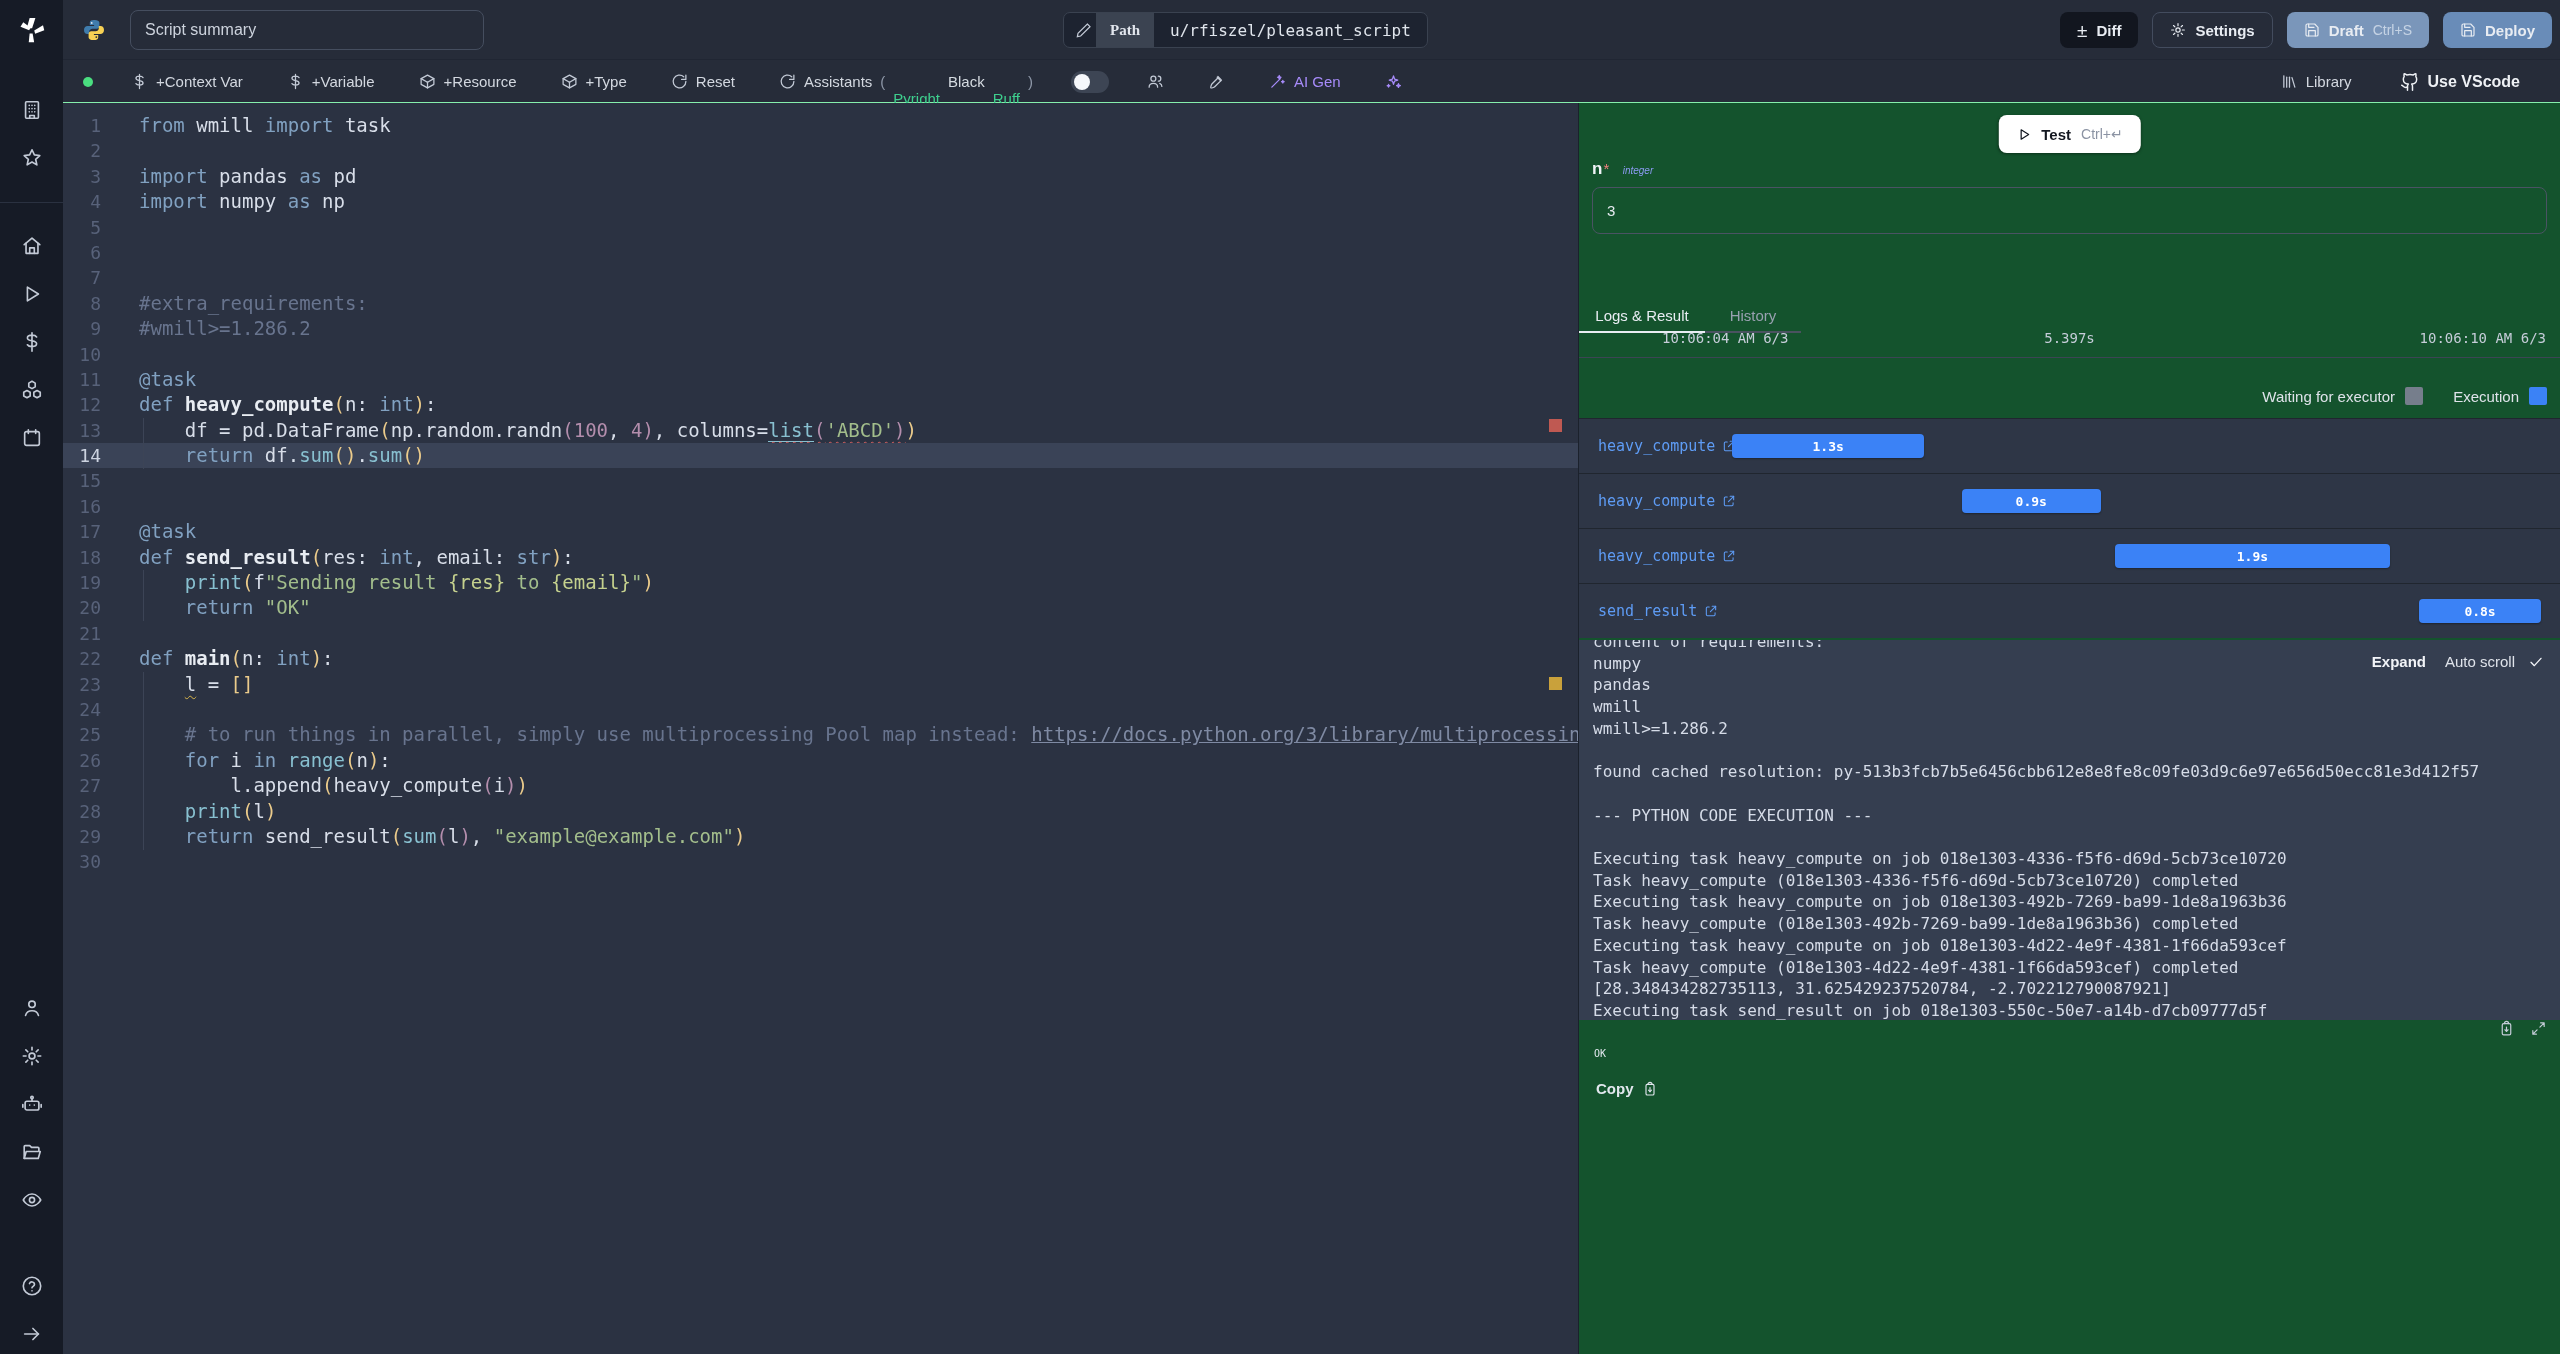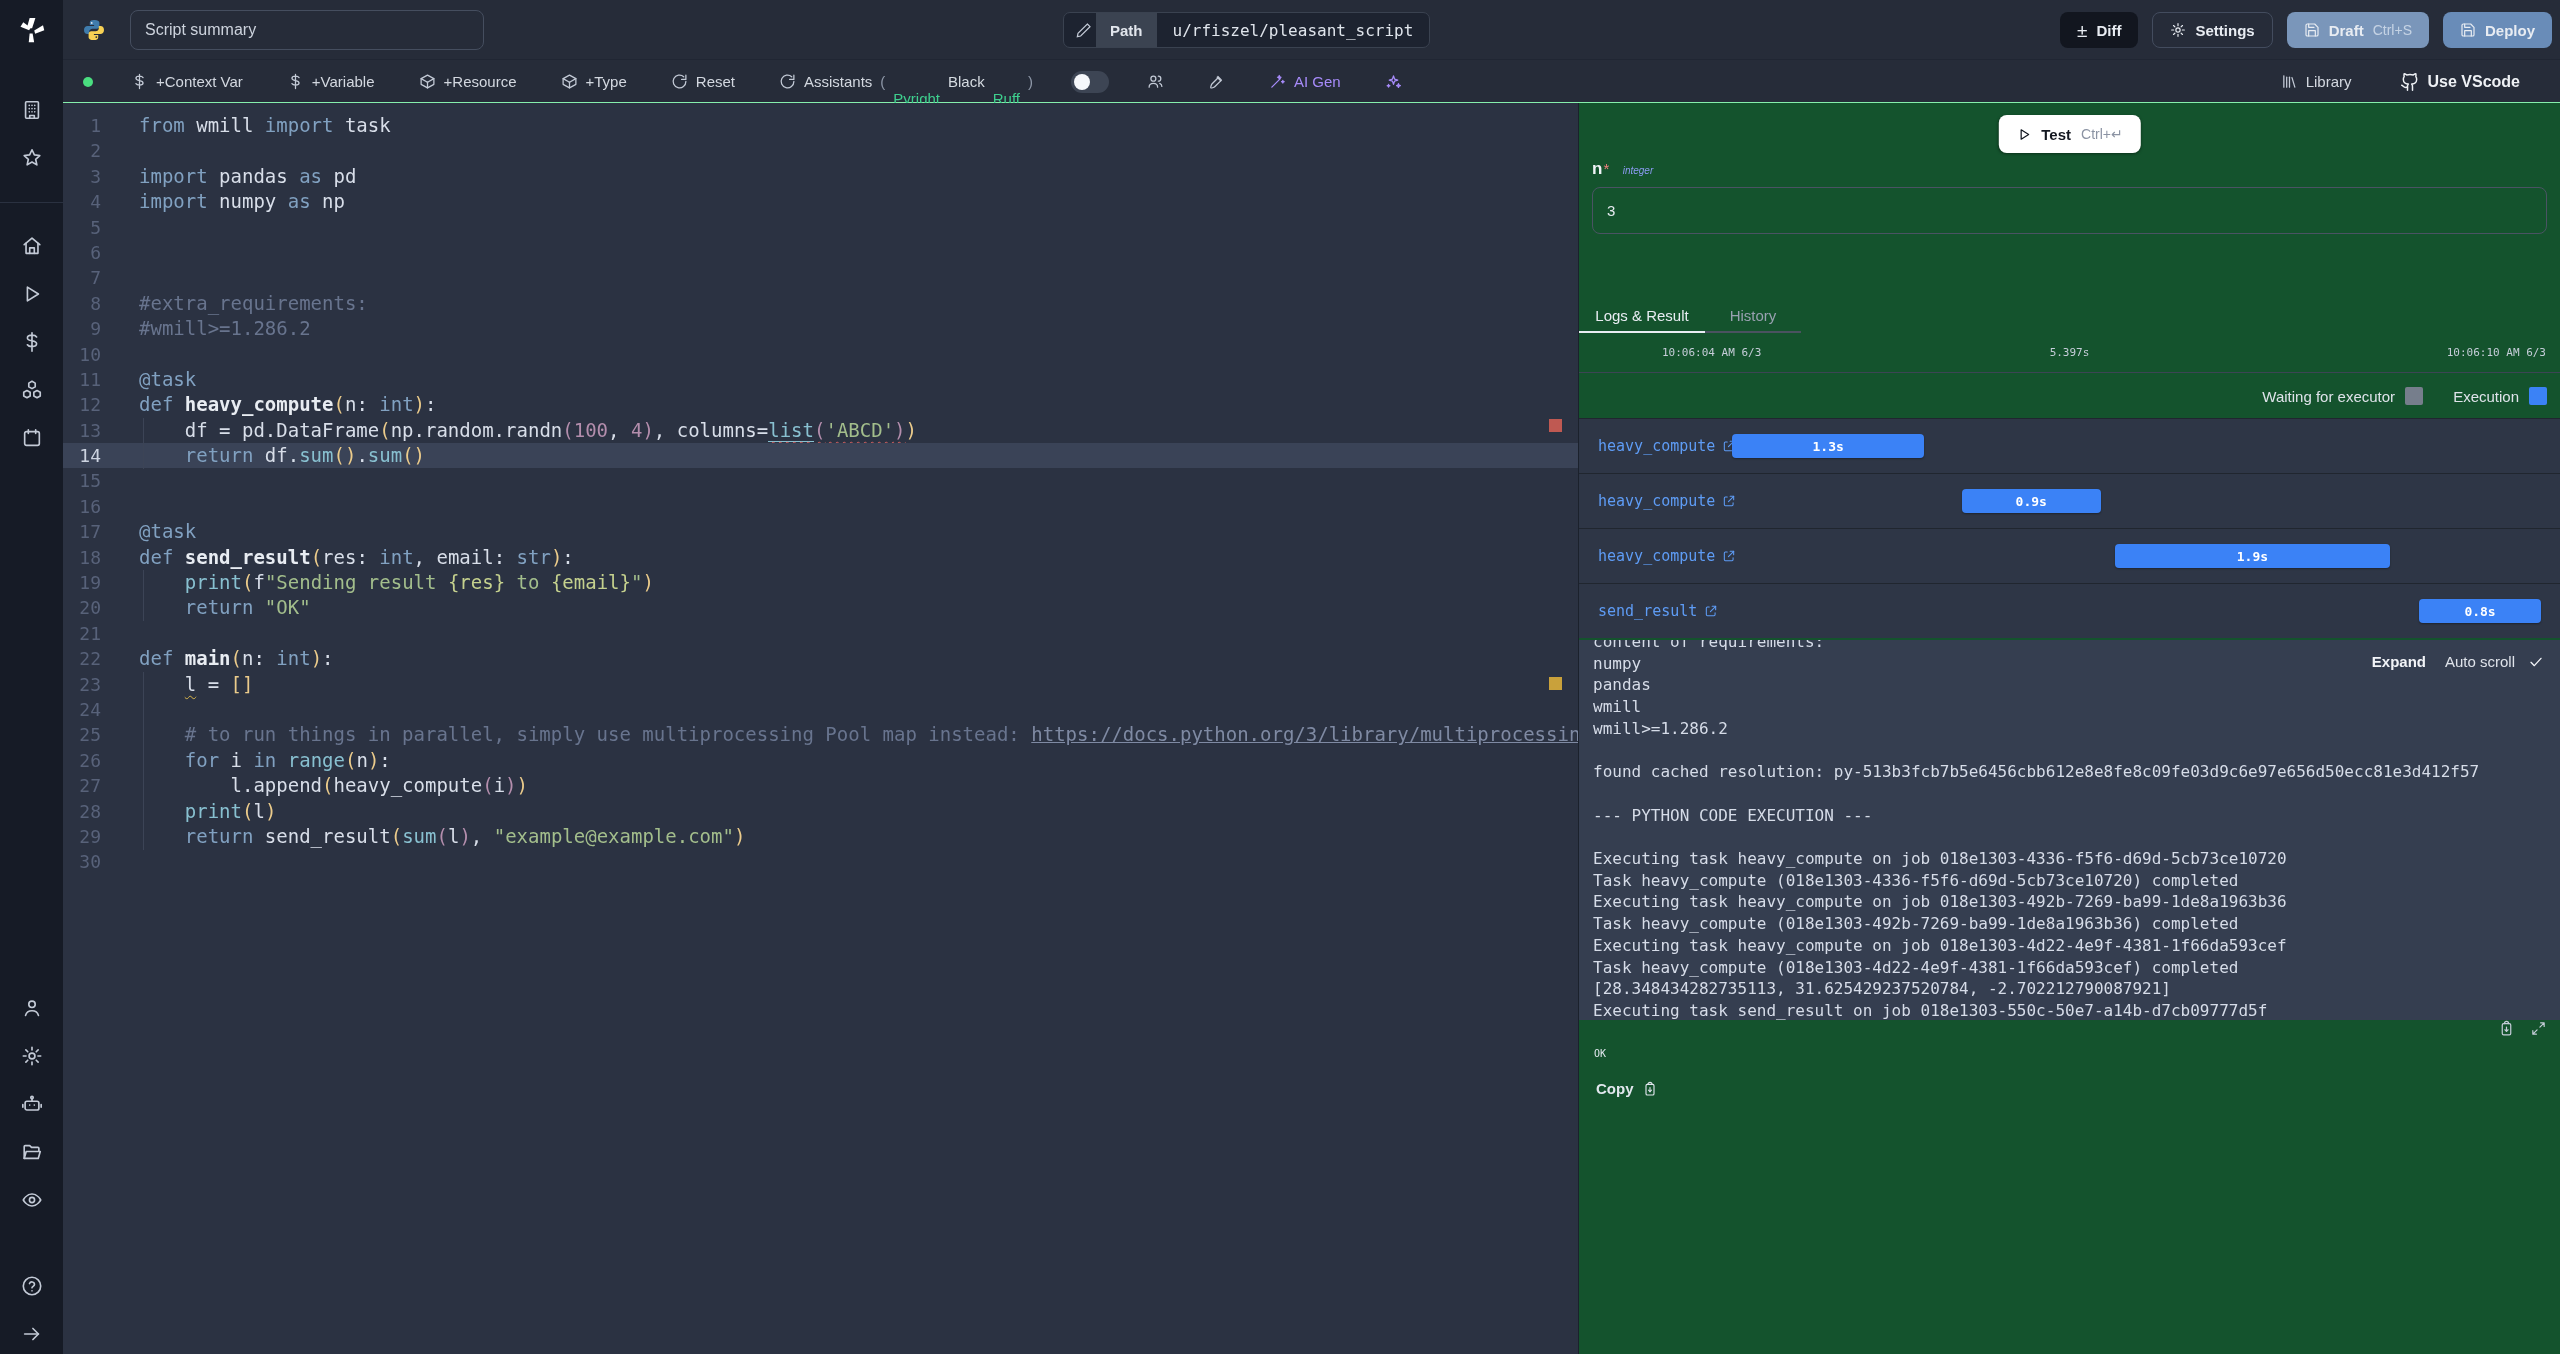--- a/index.html
+++ b/index.html
@@ -23,21 +23,21 @@
             display:flex; align-items:center; border-bottom:1px solid #202633; }
   .lang-icon { margin-left:19px; width:24px; height:24px; flex:none; }
   #summary-input { margin-left:24px; width:354px; height:40px; background:transparent; border:1px solid #454e5f;
                    border-radius:8px; color:#e5e9f0; font-size:16px; padding:0 14px; outline:none; }
   #summary-input::placeholder { color:#cdd3dd; }
   #path-chip { position:absolute; left:1000px; top:12px; height:36px; display:flex; align-items:center;
                border:1px solid #3a4250; border-radius:7px; background:#1d2330; overflow:hidden; }
   #path-chip .pencil { margin:0 4px 0 12px; display:flex; }
   #path-chip .pencil svg { width:16px; height:16px; stroke:#c3cad6; fill:none; stroke-width:1.8; }
   #path-chip .path-label { align-self:stretch; display:flex; align-items:center; padding:0 14px;
-                           background:#3b4351; font-size:15px; font-weight:600; color:#e2e6ed; }
+                           background:#3b4351; font-size:15px; font-weight:600; color:#e2e6ed;font-family:Liberation Serif, serif; }
   #path-chip .path-value { padding:0 16px; font-family:"DejaVu Sans Mono", monospace; font-size:16px; color:#e0e5ec; }
   #topbar-actions { position:absolute; right:8px; top:12px; display:flex; gap:14px; }
   .btn { height:36px; border-radius:8px; display:inline-flex; align-items:center; gap:9px; padding:0 17px;
          font-size:15px; font-weight:600; color:#e8ecf2; border:none; background:transparent; }
   .btn svg { width:16px; height:16px; stroke:#e8ecf2; fill:none; stroke-width:1.8; stroke-linecap:round; stroke-linejoin:round; }
   .btn-dark { background:#12161f; }
   .btn-outline { border:1px solid #434c5e; }
   .btn-draft { background:#7a96ba; }
   .btn-deploy { background:#698cb8; }
   .btn .kbd { font-weight:500; color:#e3ebf5; opacity:.72; font-size:14px; }
@@ -96,22 +96,22 @@
   .arg-req { color:#f08080; font-size:15px; margin-left:1px; }
   .arg-type { font-style:italic; font-size:10px; color:#8d9bf4; margin-left:9px; }
   .p-input { position:absolute; top:84px; left:13px; right:13px; height:47px; }
   .p-input input { width:100%; height:100%; background:transparent; border:1px solid #4a5363; border-radius:8px;
                    color:#e6eaf0; font-size:15px; padding:0 14px; outline:none; }
   .p-tabs { position:absolute; top:197px; left:0; right:0; height:33px; display:flex; }
   .tab { height:100%; display:flex; align-items:center; justify-content:center; font-size:15px;
          background:none; border:none; border-bottom:2px solid transparent; }
   .tab.active { color:#e9edf3; border-bottom-color:#e9edf3; }
   .tab.inactive { color:#98a1b0; border-bottom-color:#4a5260; }
-  .p-times { position:absolute; top:230px; left:0; right:0; height:40px; border-bottom:1px solid #3c4554;
-             font-family:"DejaVu Sans Mono", monospace; font-size:11px; color:#c6cdd9; line-height:40px; }
+  .p-times { position:absolute; top:215px; left:0; right:0; height:40px; border-bottom:1px solid #3c4554;
+             font-family:"DejaVu Sans Mono", monospace; font-size:14px; color:#c6cdd9; line-height:40px; }
   .p-times .t-start { position:absolute; left:83px; }
   .p-times .t-dur   { position:absolute; left:50%; transform:translateX(-50%); }
   .p-times .t-end   { position:absolute; right:14px; }
   .p-legend { position:absolute; top:271px; left:0; right:0; height:44px; display:flex; align-items:center;
               justify-content:flex-end; gap:10px; padding-right:13px; font-size:15px; color:#dfe3ea; }
   .legend-sq { width:18px; height:18px; border-radius:2px; }
   .legend-gap { width:10px; }
   #gantt { position:absolute; top:315px; left:0; right:0; }
   .g-row { position:relative; height:55px; border-top:1px solid #20262f; background:#2e3646; }
   .g-label { position:absolute; left:13px; top:50%; transform:translateY(-50%); display:flex; align-items:center; gap:7px;

